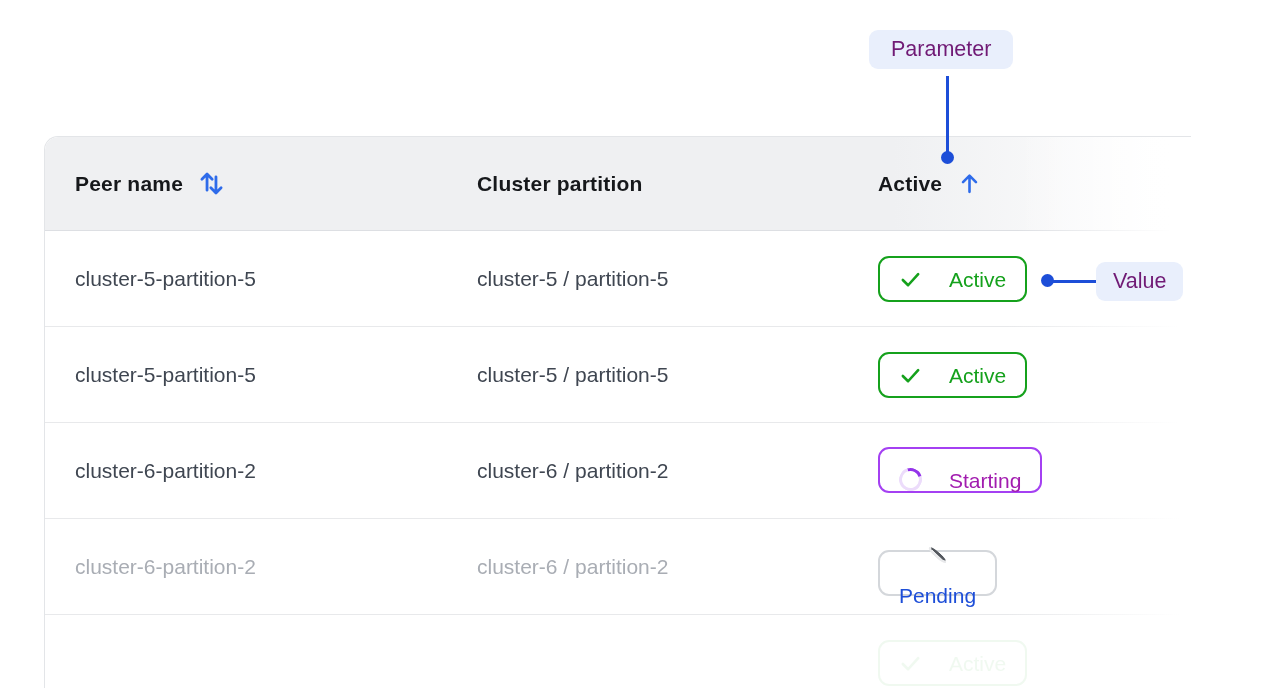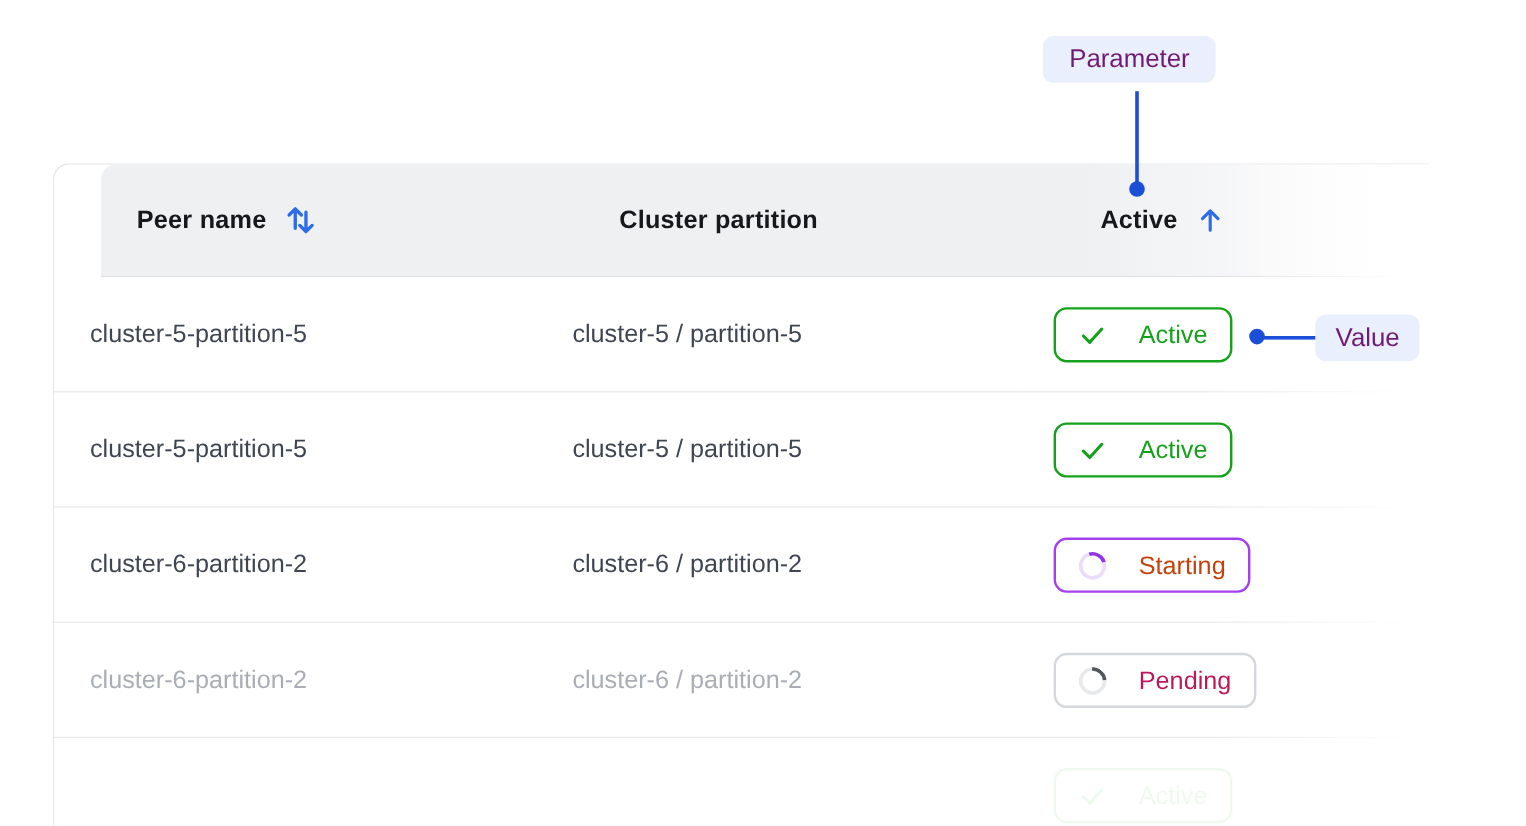--- a/index.html
+++ b/index.html
@@ -14,21 +14,20 @@
     position:absolute; left:44px; top:136px; width:1147px; height:552px;
     background:#fff;
     border-left:1px solid #E3E5E8; border-top:1px solid #E3E5E8;
     border-top-left-radius:14px; overflow:hidden;
   }
   .thead {
     position:relative; height:94px; display:flex; align-items:center;
     background:linear-gradient(90deg,#EFF0F2 0%,#EFF0F2 74%,#FFFFFF 100%);
     border-bottom:1px solid #DDDFE3;
     border-top-left-radius:13px;
-    margin-left:39px;
   }
   .thead::after { 
     content:""; position:absolute; top:-2px; bottom:-2px; right:0; width:175px;
     background:linear-gradient(90deg, rgba(255,255,255,0), #FFFFFF 88%);
     pointer-events:none;
   }
   .col-peer   { width:432px; padding-left:30px; }
   .col-cluster{ width:401px; }
   .col-status { flex:1; }
   .th {
@@ -134,33 +133,33 @@
 
         <span>Active</span>
       </span>
     </div>
   </div>
 
   <div class="row">
     <div class="col-peer">cluster-6-partition-2</div>
     <div class="col-cluster">cluster-6 / partition-2</div>
     <div class="col-status">
-      <span class="badge state-starting" style="color: #c2410c; border-color: rgb(164, 64, 242);">
+      <span class="badge state-starting" style="color: #a21caf; border-color: rgb(164, 64, 242); align-items: flex-end;">
 
         <span class="spinner-icon"></span>
         <span>Starting</span>
       </span>
     </div>
   </div>
 
   <div class="row faded">
     <div class="col-peer">cluster-6-partition-2</div>
     <div class="col-cluster">cluster-6 / partition-2</div>
     <div class="col-status">
-      <span class="badge state-pending" style="color: #be185d; border-color: rgb(212, 215, 219);">
+      <span class="badge state-pending" style="color: #1d4ed8; border-color: rgb(212, 215, 219); flex-direction: column;">
 
         <span class="spinner-icon"></span>
         <span>Pending</span>
       </span>
     </div>
   </div>
 
   <div class="row ghost">
     <div class="col-peer"></div>
     <div class="col-cluster"></div>

